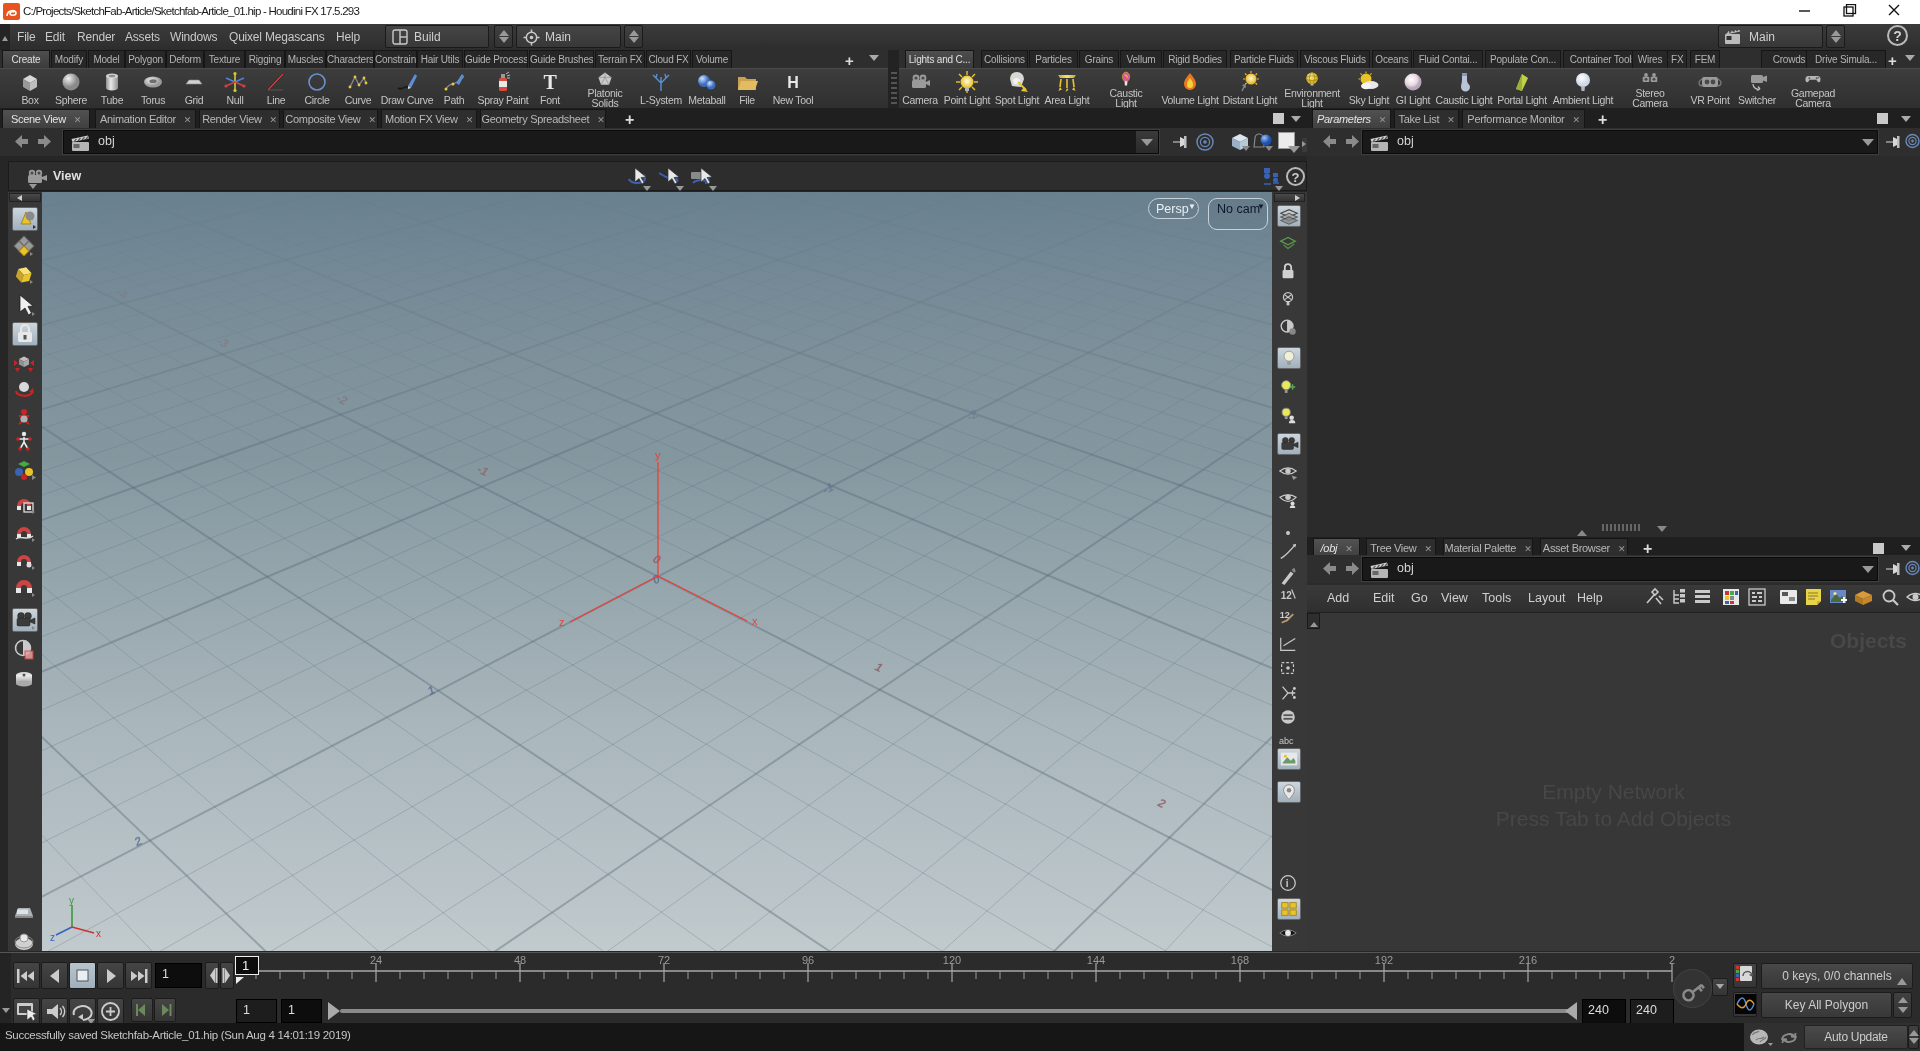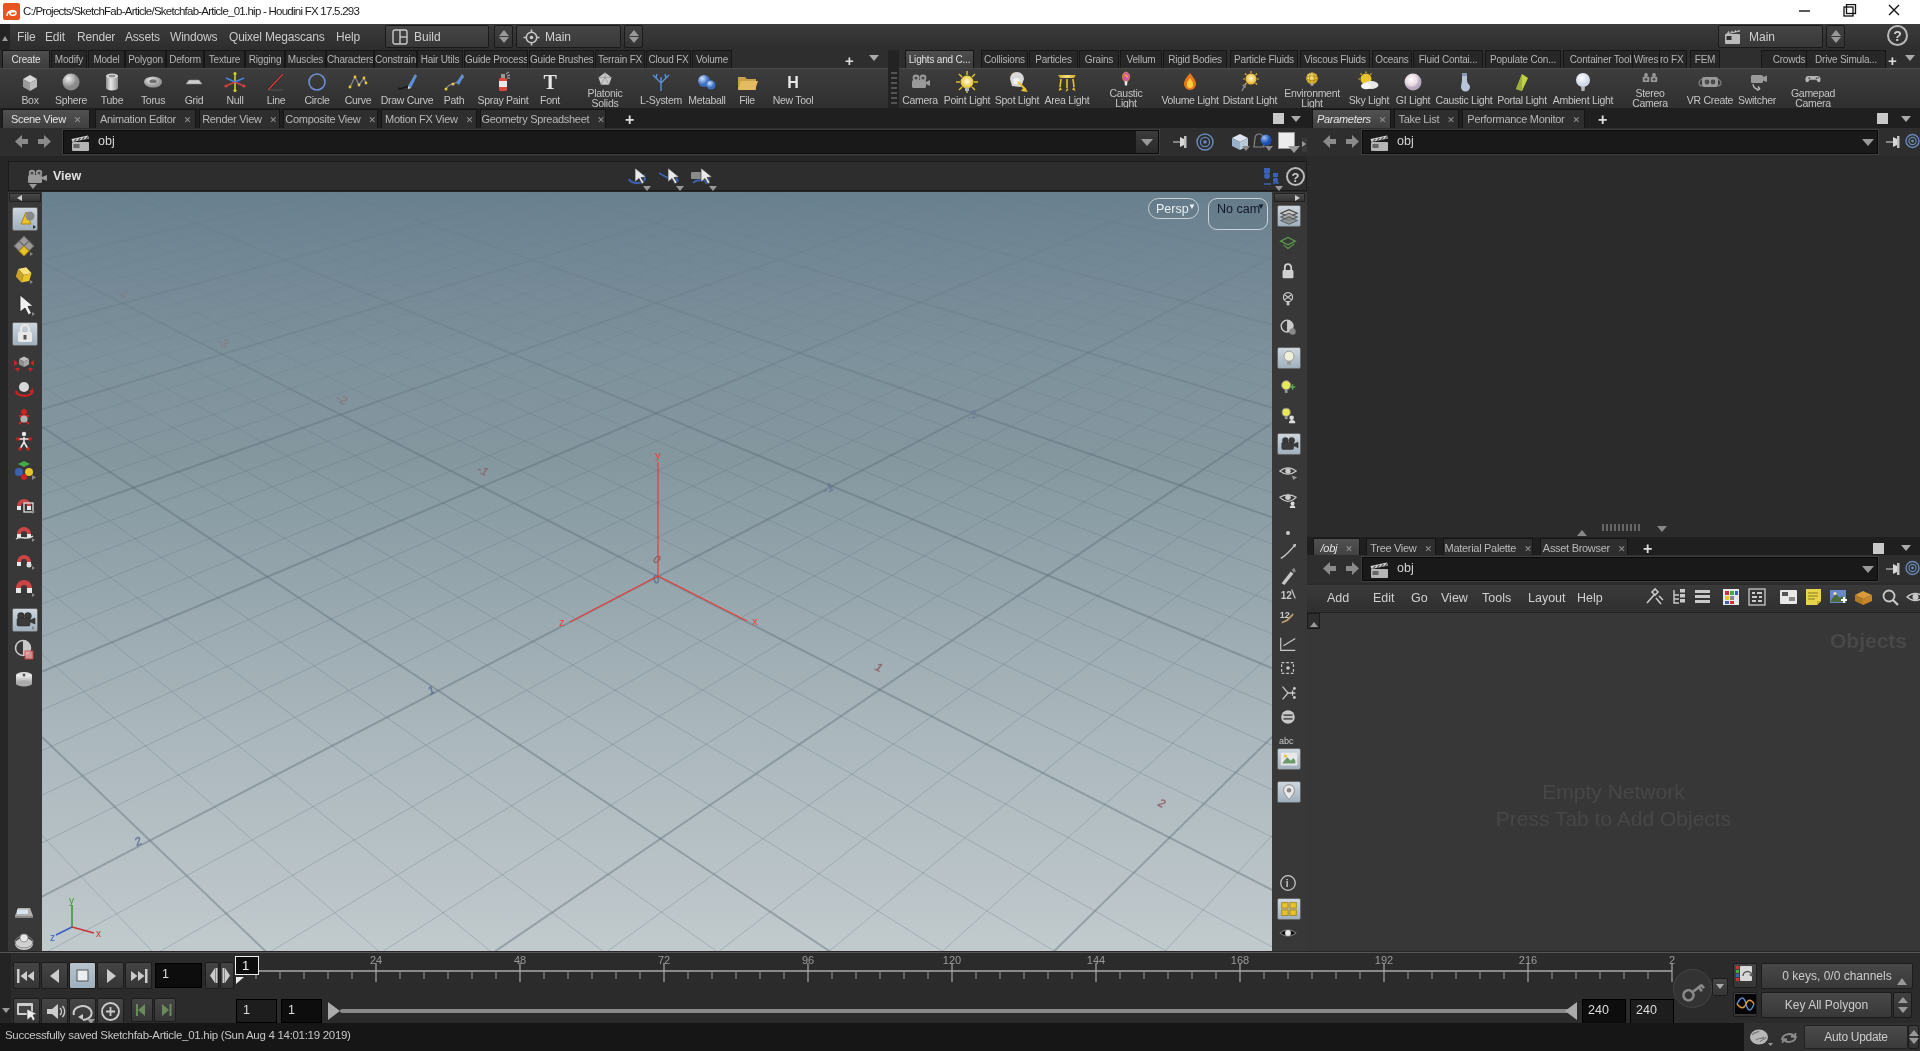--- a/index.html
+++ b/index.html
@@ -123,21 +123,21 @@
         <div class="shtab" style="left:1120px;width:42px">Vellum</div>
         <div class="shtab" style="left:1163px;width:64px">Rigid Bodies</div>
         <div class="shtab" style="left:1230px;width:68px">Particle Fluids</div>
         <div class="shtab" style="left:1300px;width:70px">Viscous Fluids</div>
         <div class="shtab" style="left:1372px;width:40px">Oceans</div>
         <div class="shtab" style="left:1413px;width:70px">Fluid Contai...</div>
         <div class="shtab" style="left:1485px;width:76px">Populate Con...</div>
         <div class="shtab" style="left:1563px;width:80px">Container Tools</div>
         <div class="shtab" style="left:1645px;width:42px">Pyro FX</div>
         <div class="shtab" style="left:1690px;width:30px">FEM</div>
-        <div class="shtab" style="left:1632px;width:28px">Wires</div>
+        <div class="shtab" style="left:1632px;width:36px">Wires</div>
         <div class="shtab" style="left:1761px;width:56px">Crowds</div>
         <div class="shtab" style="left:1806px;width:80px">Drive Simula...</div>
         <div class="abs" style="left:845px;top:2px;color:#ddd;font-size:15px;font-weight:bold">+</div>
         <div class="abs" style="left:869px;top:5px;width:0;height:0;border:5px solid transparent;border-top:6px solid #aaa"></div>
         <div class="abs" style="left:1888px;top:2px;color:#ddd;font-size:15px;font-weight:bold">+</div>
         <div class="abs" style="left:1905px;top:5px;width:0;height:0;border:5px solid transparent;border-top:6px solid #aaa"></div>
       </div>
       <div class="shtools">
         <div class="tool" style="left:-13px;width:86px">
           <svg class="ic" width="24" height="22" viewBox="0 0 24 22">
@@ -509,21 +509,21 @@
         </div>
         <div class="tool" style="left:1667px;width:86px">
           <svg class="ic" width="24" height="22" viewBox="0 0 24 22">
             <g fill="#9a9a9a">
               <rect x="4" y="6" width="16" height="10" rx="2"></rect>
               <circle cx="9" cy="11" r="2.4" fill="#4a4a4a"></circle>
               <circle cx="15" cy="11" r="2.4" fill="#4a4a4a"></circle>
             </g>
             <path d="M4 8 C0 10 0 14 4 15 M20 8 C24 10 24 14 20 15" stroke="#777" stroke-width="1.3" fill="none"></path>
           </svg>
-          <span class="lb">VR Create</span>
+          <span class="lb">VR Point</span>
         </div>
         <div class="tool" style="left:1714px;width:86px">
           <svg class="ic" width="24" height="22" viewBox="0 0 24 22">
             <g fill="#9a9a9a">
               <rect x="6" y="4" width="12" height="8" rx="1.5"></rect>
               <path d="M18 6 L22 4.5 V11 L18 9.5 Z"></path>
             </g>
             <path d="M8 13 C8 17 12 19 15 18 M15 18 L13 15.5 M15 18 L12 19.5" stroke="#bbb" stroke-width="1.3" fill="none"></path>
           </svg>
           <span class="lb">Switcher</span>

